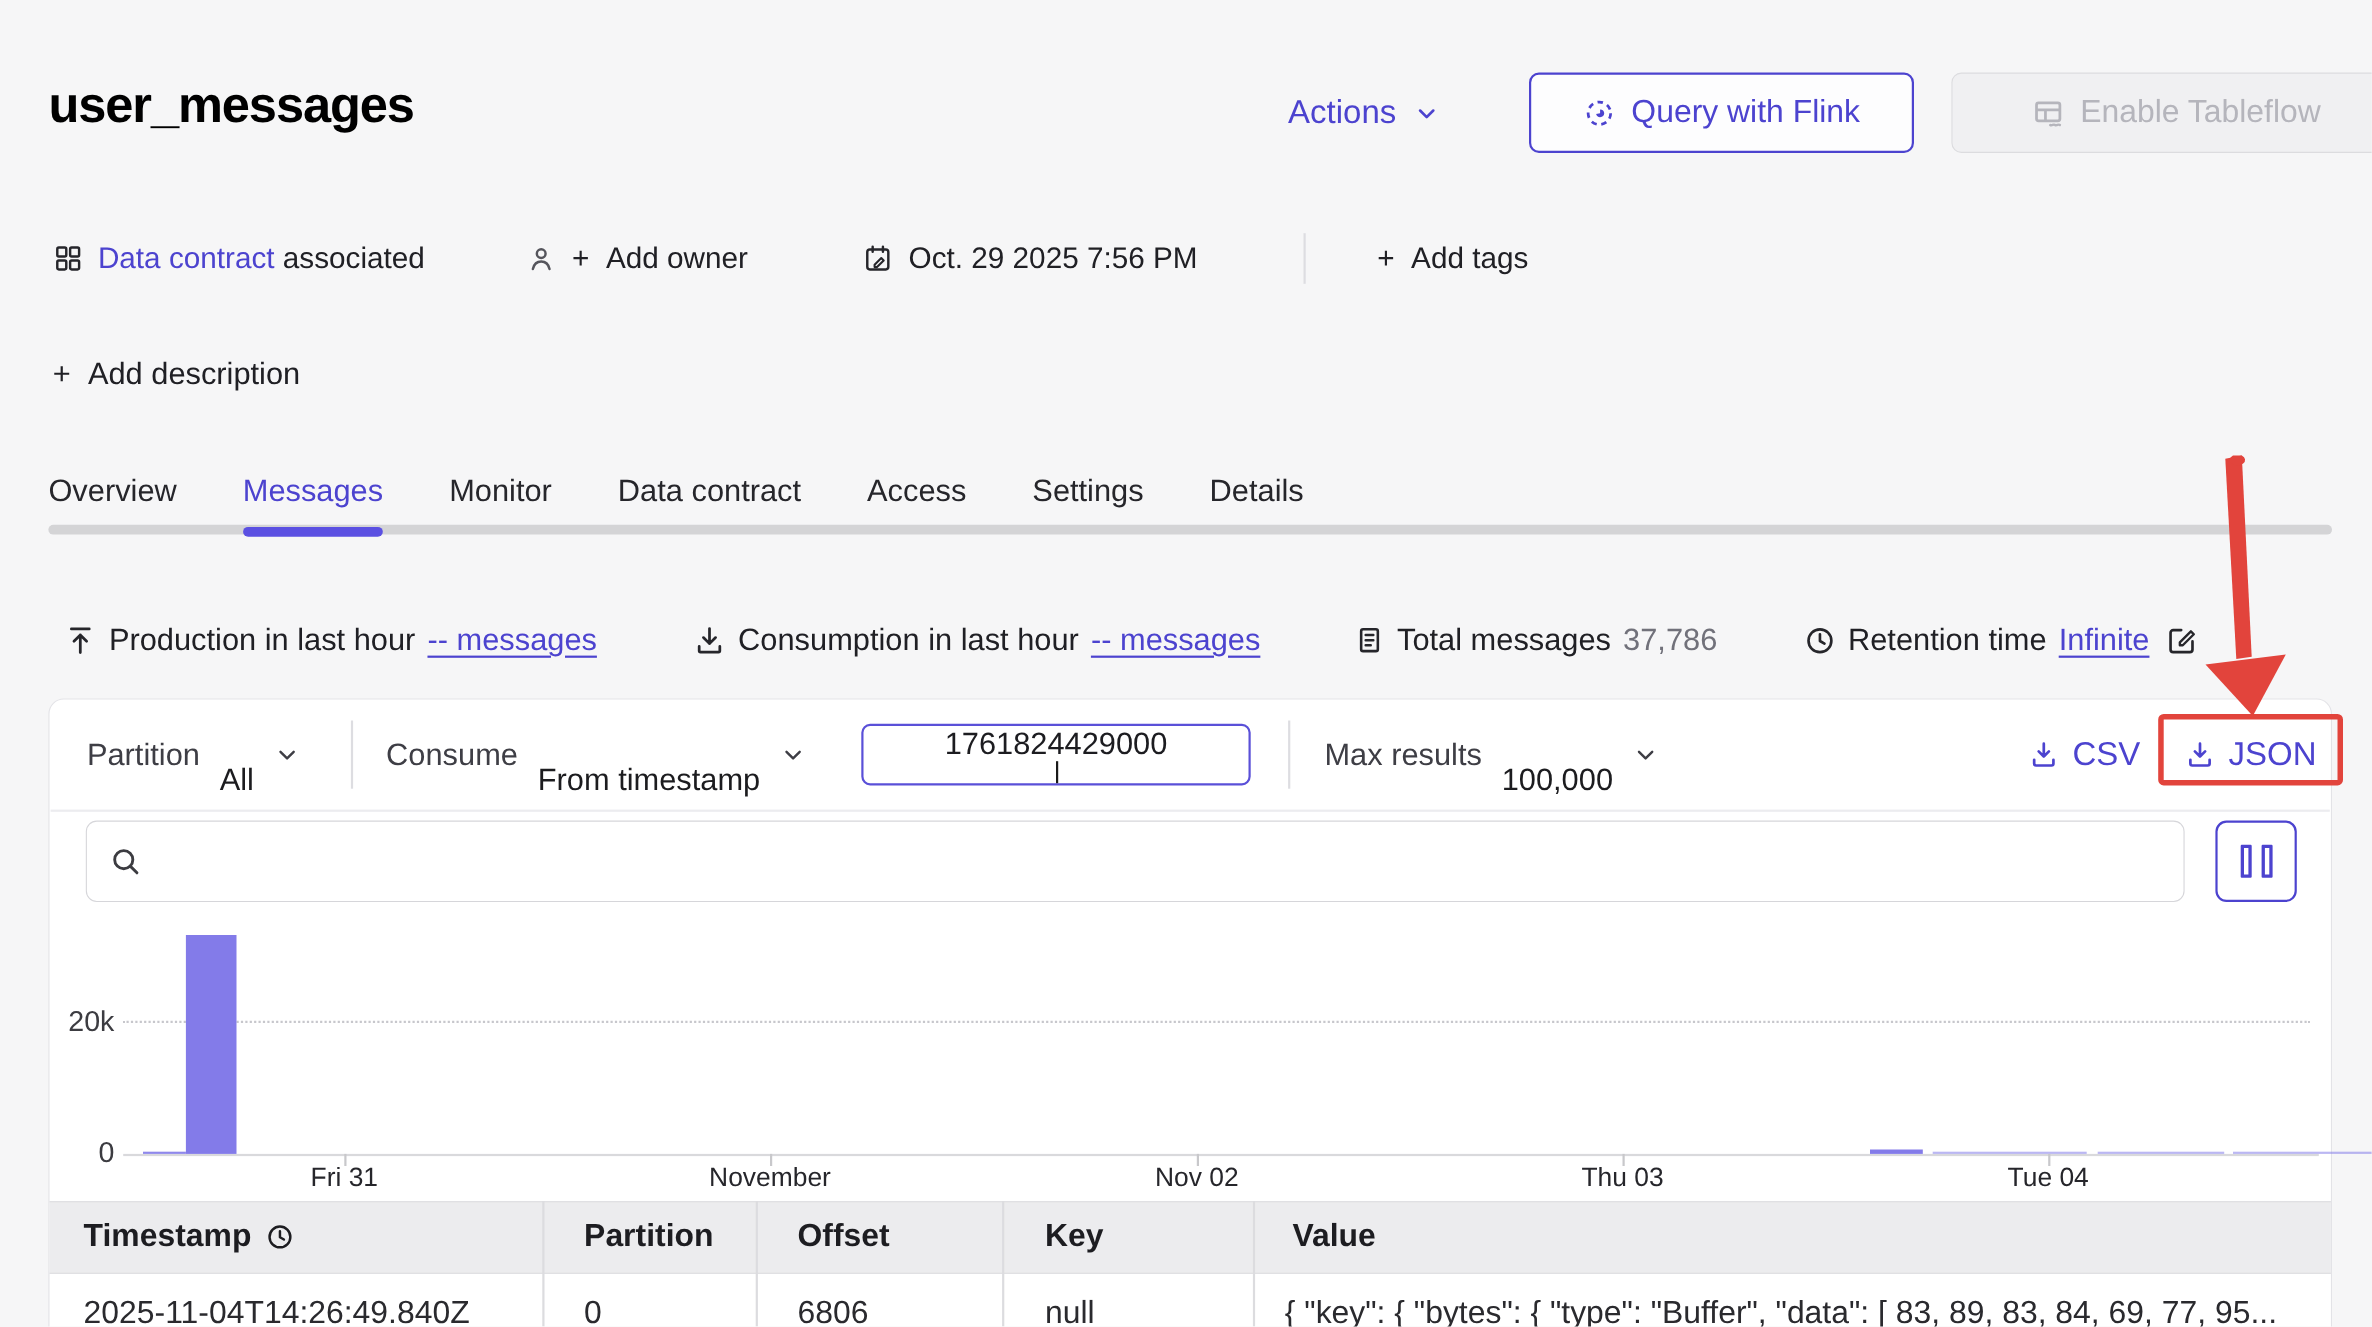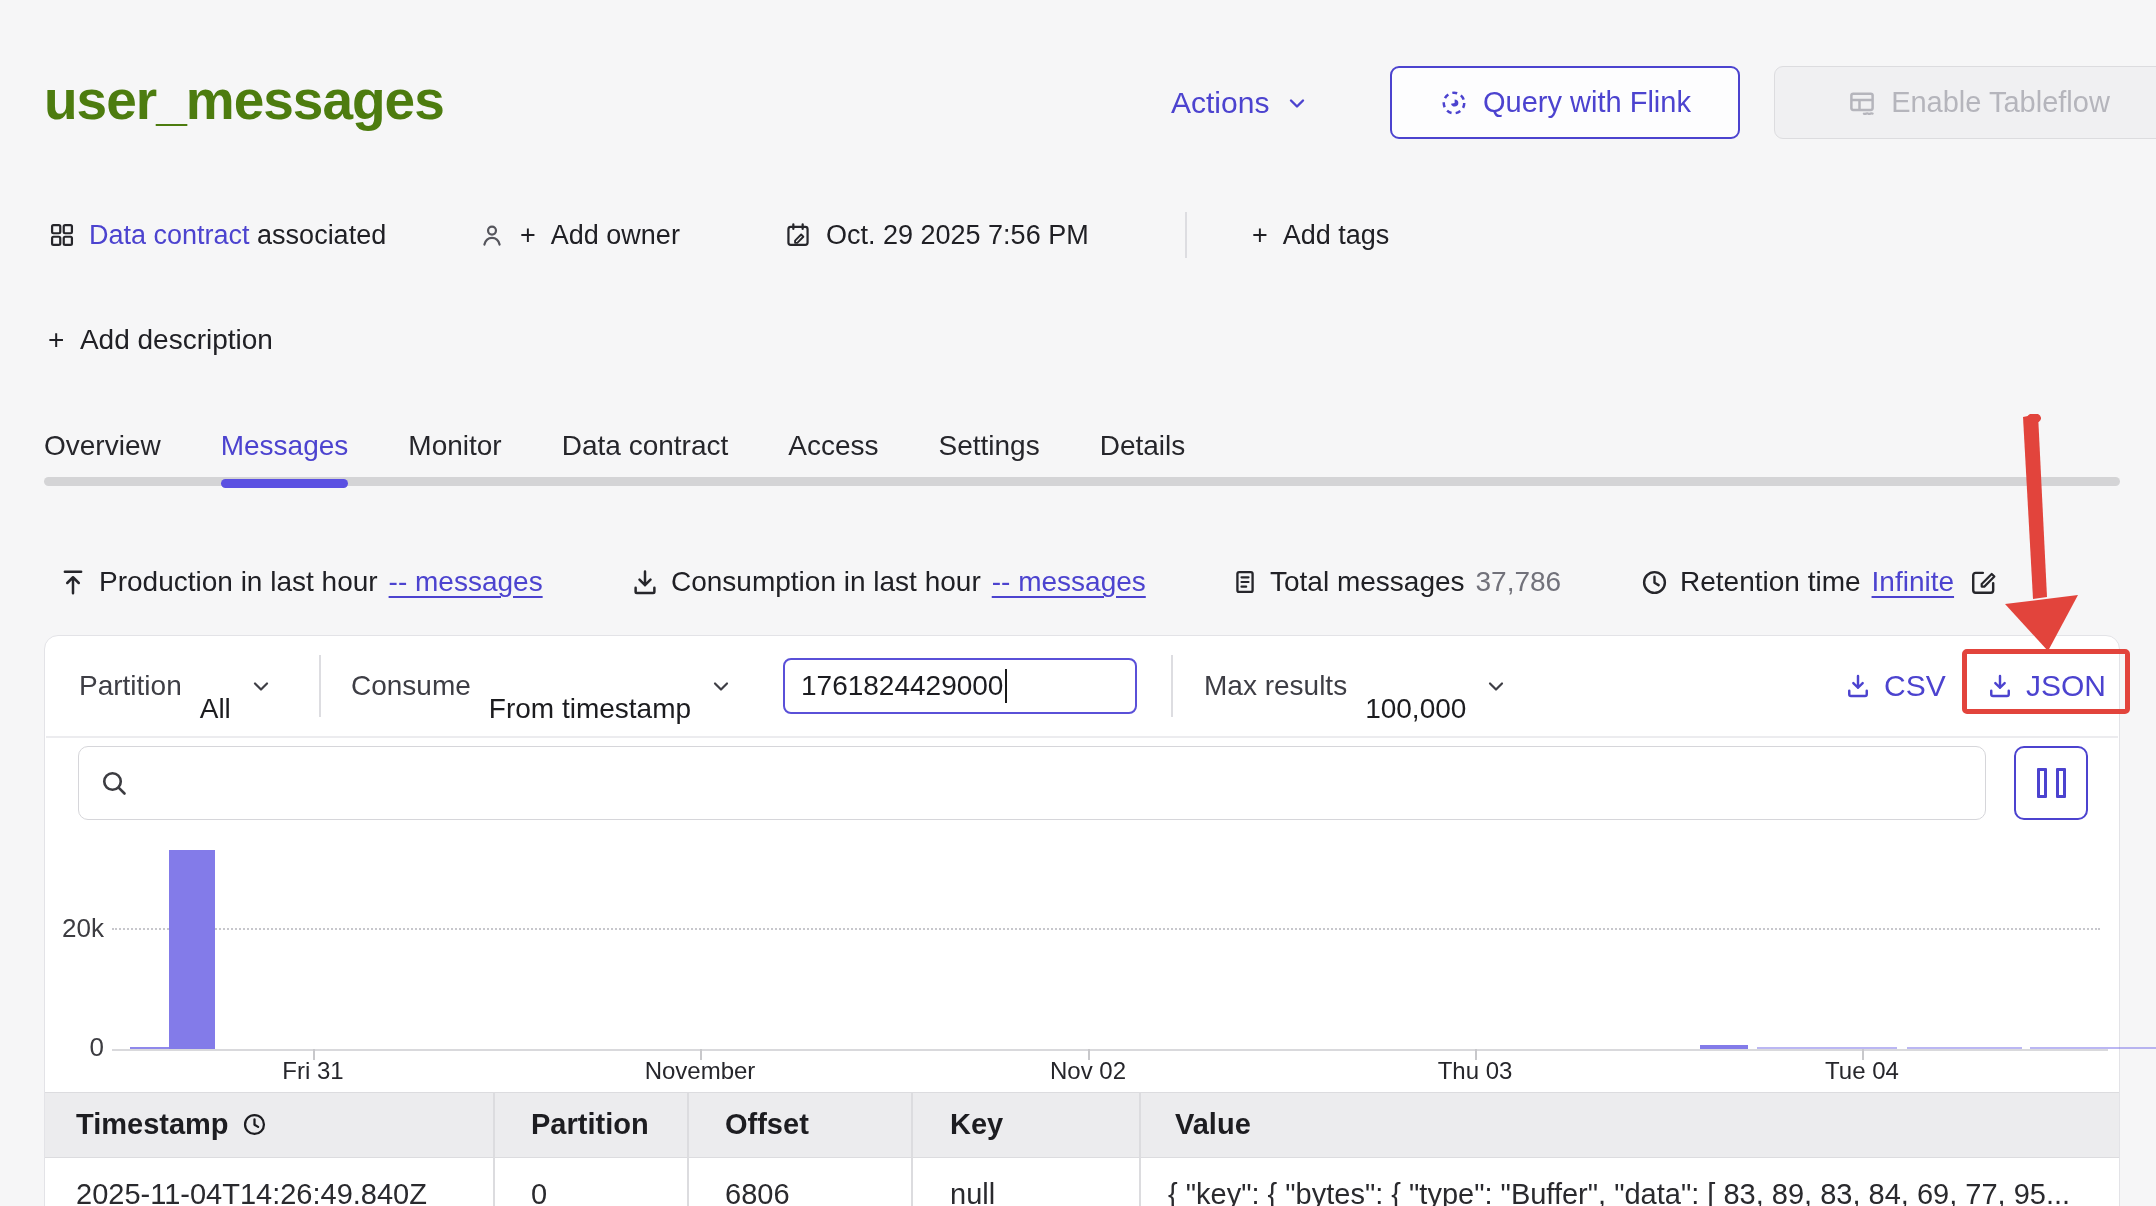--- a/index.html
+++ b/index.html
@@ -3,36 +3,36 @@
 <meta charset="utf-8">
 <style>
   html,body{margin:0;padding:0;}
   body{width:2156px;height:1206px;overflow:hidden;background:#f6f6f7;
        font-family:"Liberation Sans", sans-serif;color:#1c1c20;position:relative;}
   .abs{position:absolute;}
   .row{display:flex;align-items:center;}
   .purple{color:#4c43cf;}
   .link{color:#4c43cf;cursor:pointer;}
   .ulink{color:#4c43cf;text-decoration:underline;text-underline-offset:5px;text-decoration-thickness:1.5px;}
-  .page-title{font-size:55px;font-weight:700;letter-spacing:-1px;color:#4d7c0f;}
+  .page-title{font-size:46px;font-weight:700;letter-spacing:-1px;color:#000000;}
   .btn{display:flex;align-items:center;justify-content:center;gap:14px;border-radius:9px;font-size:29px;box-sizing:border-box;}
   .btn-outline{border:2px solid #4c43cf;color:#4c43cf;background:#fdfdfe;}
   .btn-disabled{border:1.5px solid #dcdcdf;color:#b5b5bc;background:#f0f0f2;}
   .meta-txt{font-size:27px;color:#202025;}
   .vdiv{width:1.5px;background:#dddde1;}
   .tabs{display:flex;gap:60px;height:49px;}
   .tab{font-size:28px;font-weight:500;color:#26262b;position:relative;white-space:nowrap;cursor:pointer;}
   .tab.active{color:#4c43cf;}
   .tab.active::after{content:"";position:absolute;left:0;right:0;top:49px;height:9px;background:#5b50e2;border-radius:5px;z-index:2;}
   .tabs-track{position:absolute;left:44px;top:477px;width:2076px;height:9px;background:#d4d4d6;border-radius:5px;z-index:1;}
   .stat{display:flex;align-items:center;gap:11px;font-size:28px;color:#202025;white-space:nowrap;}
   .card{left:44px;top:635px;width:2076px;height:610px;background:#fff;border:1.5px solid #e3e3e7;border-radius:14px;box-sizing:border-box;}
   .filter-label{font-size:28px;color:#3e3e45;}
   .filter-value{font-size:28px;color:#1c1c1f;font-weight:500;margin-top:45px;}
-  .ts-input{border:2px solid #5a50d8;border-radius:8px;background:#fff;display:flex;align-items:center;padding:0 16px;font-size:28px;box-sizing:border-box;}
+  .ts-input{border:2px solid #5a50d8;border-radius:8px;background:#fff;display:flex;align-items:center;padding:0 16px;font-size:28px;box-sizing:border-box;flex-direction:column;}
   .caret{width:2px;height:34px;background:#1a1a1a;margin-left:2px;}
   .search-box{border:1.5px solid #d6d6da;border-radius:10px;background:#fff;display:flex;align-items:center;padding:0 20px;gap:16px;box-sizing:border-box;}
   .search-box input{border:none;outline:none;font-size:29px;flex:1;font-family:"Liberation Sans",sans-serif;color:#202025;background:transparent;}
   .search-box input::placeholder{color:#9a9aa1;}
   .pause-btn{border:2.5px solid #4c43cf;border-radius:10px;background:#fff;display:flex;align-items:center;justify-content:center;gap:9px;box-sizing:border-box;cursor:pointer;}
   .pause-bar{width:10px;height:30px;border:3px solid #4c43cf;border-radius:1px;box-sizing:border-box;}
   .chart{left:112px;top:850px;width:1996px;height:199px;border-bottom:2px solid #d9d9dc;}
   .gridline{position:absolute;left:0;right:8px;top:78px;border-top:2px dotted #c7c7cc;}
   .bar{position:absolute;bottom:0;background:#837be9;}
   .ytick{font-size:26px;color:#3c3c41;text-align:right;width:66px;}

